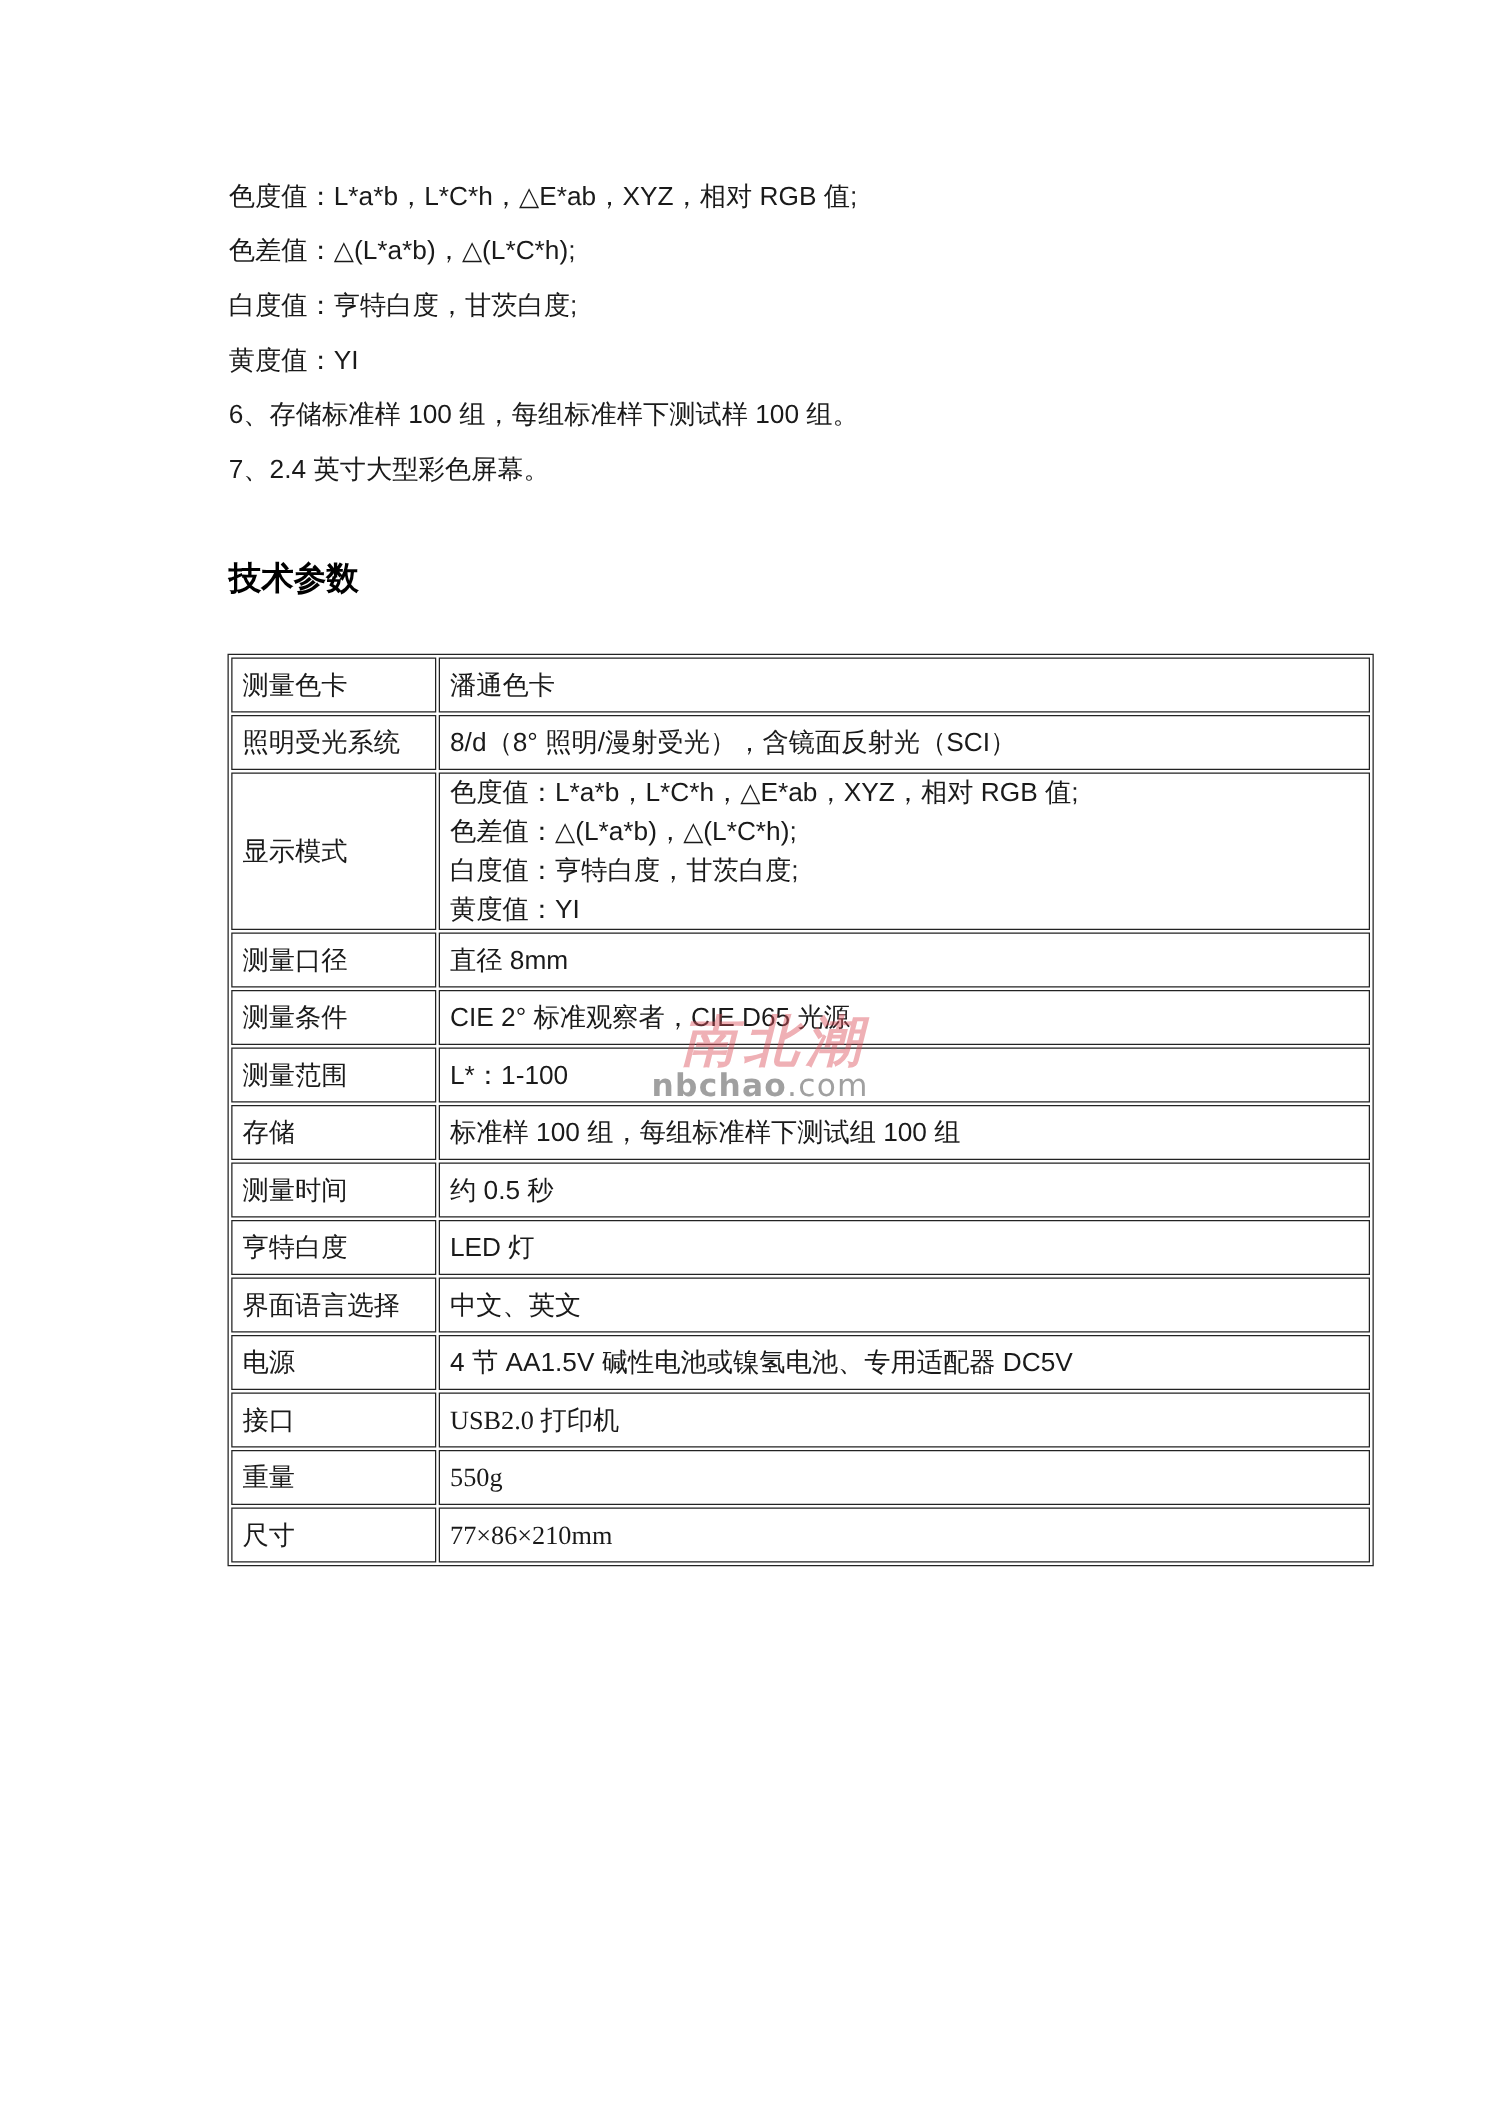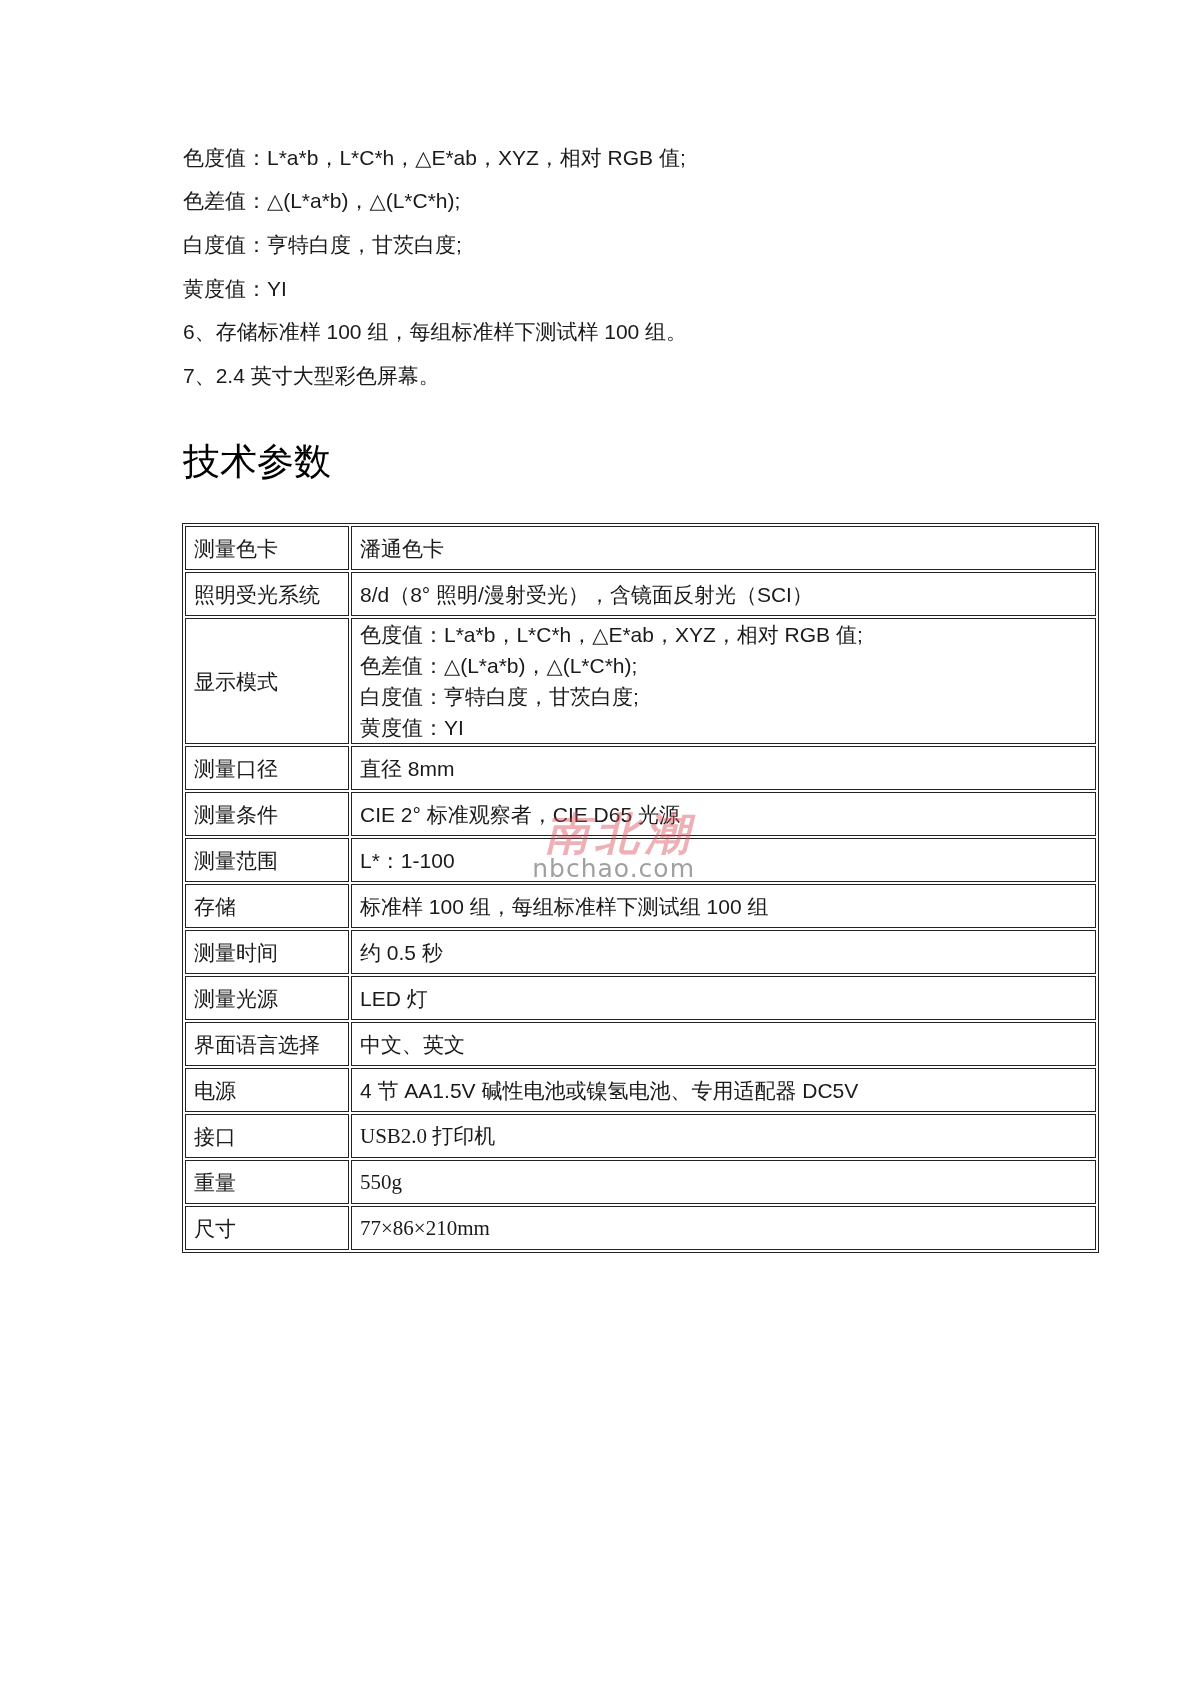--- a/index.html
+++ b/index.html
@@ -5,22 +5,22 @@
   html, body { margin: 0; padding: 0; background: #ffffff; }
   body {
     width: 1200px; height: 1697px; position: relative; overflow: hidden;
     font-family: "Liberation Sans", "DejaVu Sans", sans-serif; color: #111;
   }
   .para {
     position: absolute; left: 183px; font-size: 21px; line-height: 26px;
     white-space: nowrap; color: #1a1a1a;
   }
   .heading {
-    position: absolute; left: 183px; top: 442px; font-size: 37px;
-    font-weight: normal; line-height: 40px; color: #000;
+    position: absolute; left: 183px; top: 442px; font-size: 26px;
+    font-weight: bold; line-height: 40px; color: #000;
   }
   .spec-table {
     position: absolute; left: 182px; top: 523px; width: 917px;
     border-collapse: separate; border-spacing: 2px;
     border: 1px solid #222; table-layout: fixed;
   }
   .spec-table td {
     border: 1px solid #222; font-size: 21px; line-height: 31px;
     padding: 0 8px; vertical-align: middle; overflow: hidden;
     white-space: nowrap; color: #1a1a1a;
@@ -36,21 +36,21 @@
   }
   .wm-cn {
     font-size: 44px; font-weight: bold; color: rgba(220,80,90,0.45);
     letter-spacing: 6px; line-height: 44px; font-style: italic;
     font-family: "DejaVu Serif", serif;
   }
   .wm-en {
     font-size: 25px; line-height: 26px; color: rgba(120,120,120,0.7);
     font-family: "DejaVu Sans", sans-serif; letter-spacing: 1px;
   }
-  .wm-en b { font-weight: normal; }
+  .wm-en b { font-weight: bold; }
 </style>
 </head>
 <body>
 
 <div>
 
   <div class="para" style="top:145px">色度值：L*a*b，L*C*h，△E*ab，XYZ，相对 RGB 值;</div>
   <div class="para" style="top:188px">色差值：△(L*a*b)，△(L*C*h);</div>
   <div class="para" style="top:232px">白度值：亨特白度，甘茨白度;</div>
   <div class="para" style="top:276px">黄度值：YI</div>
@@ -92,21 +92,21 @@
       </tr>
       <tr>
         <td class="label">存储</td>
         <td>标准样 100 组，每组标准样下测试组 100 组</td>
       </tr>
       <tr>
         <td class="label">测量时间</td>
         <td>约 0.5 秒</td>
       </tr>
       <tr>
-        <td class="label">测量光源</td>
+        <td class="label">亨特白度</td>
         <td>LED 灯</td>
       </tr>
       <tr>
         <td class="label">界面语言选择</td>
         <td>中文、英文</td>
       </tr>
       <tr>
         <td class="label">电源</td>
         <td>4 节 AA1.5V 碱性电池或镍氢电池、专用适配器 DC5V</td>
       </tr>

